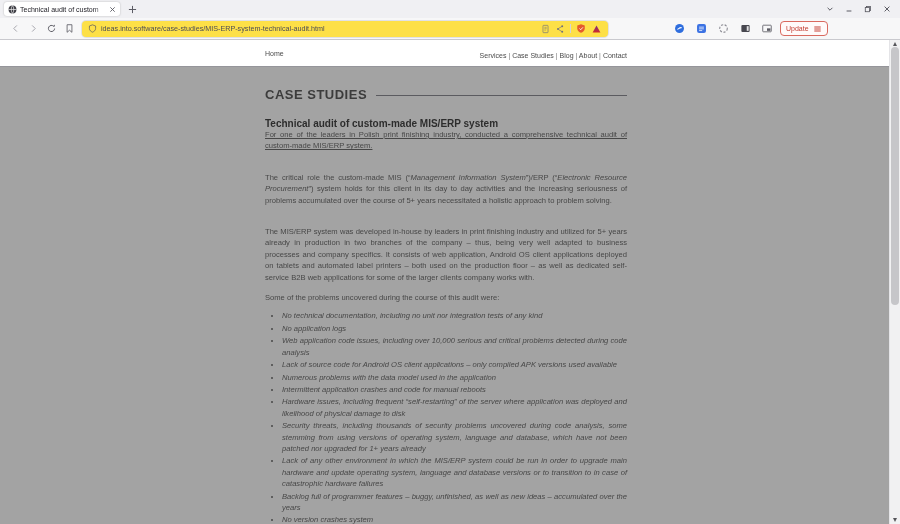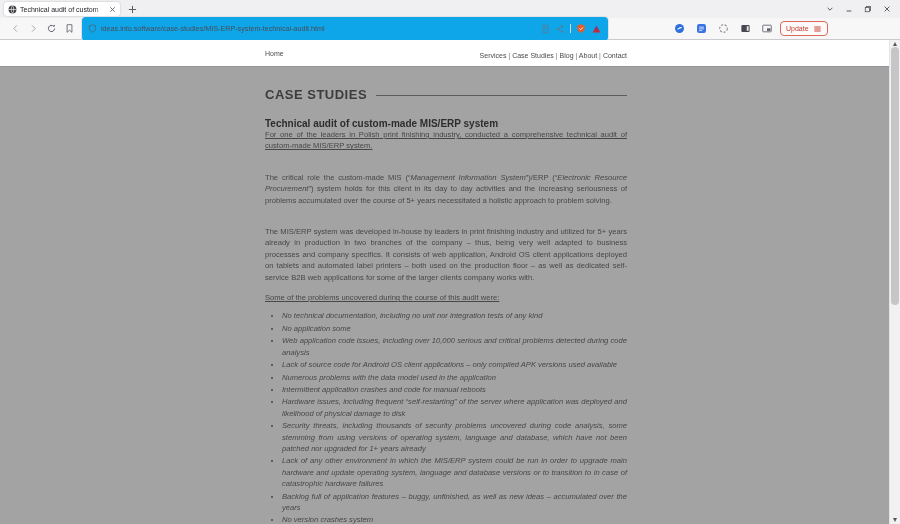--- a/index.html
+++ b/index.html
@@ -18,21 +18,21 @@
   .icon-btn { display:flex; align-items:center; justify-content:center; cursor:default; }
   .newtab { position:absolute; left:126px; top:3px; width:12px; height:12px; }
   .win-controls { position:absolute; right:9px; top:0; height:18px; display:flex; align-items:center; gap:11px; }
 
   
   .toolbar { height:22px; background:#f7f7f8; border-bottom:1px solid #c9c9ce; display:flex;
              align-items:center; padding:0 8px; position:relative; }
   .nav-ic { width:14px; height:14px; display:flex; align-items:center; justify-content:center; }
   .nav-ic + .nav-ic { margin-left:4px; }
   .bookmark-btn { margin-left:110px; }
-  .urlbar { height:24px; width:526px; margin-left:6px; background:#0ea5e9; border-radius:4px;
+  .urlbar { height:16px; width:526px; margin-left:6px; background:#fde047; border-radius:4px;
             box-shadow:0 0 0 1px #e1e1e5; display:flex; align-items:center; padding:0 6px; gap:4px; }
   .url-text { font-size:7.2px; color:#4c4c55; flex:1; white-space:nowrap; overflow:hidden; }
   .url-right { display:flex; align-items:center; gap:5px; }
   .vdiv { width:1px; height:9px; background:#d4d4d9; }
   .ext-strip { display:flex; align-items:center; gap:4px; margin-left:64px; }
   .update-btn { margin-left:6px; height:15px; padding:0 5px; border:1px solid #d9695f; border-radius:4px;
                 background:#fffafa; display:flex; align-items:center; gap:4px; }
   .update-label { font-size:7px; color:#c23b30; }
 
   
@@ -44,21 +44,21 @@
   .navsep { font-size:7px; color:#7a7a7a; }
 
   .page-inner { margin-left:265px; width:362px; }
   .cs-head { display:flex; align-items:center; margin-top:20px; }
   .cs-title { font-size:13px; font-weight:bold; color:#3c3c3c; letter-spacing:.5px; white-space:nowrap; }
   .cs-rule { flex:1; height:1px; background:#5b5b60; margin-left:9px; margin-top:1px; }
 
   .article-title { margin-top:16px; font-size:10px; font-weight:bold; color:#2d2d2d; }
   .page-inner p { font-size:7.6px; line-height:11.4px; color:#474747; text-align:justify; margin-top:20px; }
   .page-inner p.first { margin-top:0;text-decoration:underline; }
-  .page-inner p.intro { margin-top:9px;text-decoration:underline; }
+  .page-inner p.intro { margin-top:9px; }
   ul.problems { margin-top:7px; padding-left:17px;font-style:italic; }
   ul.problems li { font-size:7.6px; line-height:11.4px; color:#474747; text-align:justify; margin-bottom:1px; }
   p.closing { margin-top:8px; }
 
   
   .scrollbar { position:absolute; top:0; right:0; width:11px; height:100%; background:#f1f1f2;
                border-left:1px solid #e4e4e7; }
   .scroll-thumb { position:absolute; top:7px; left:1px; right:1px; height:258px; background:#c6c6c9; border-radius:4px; }
   .scroll-arrow-up { position:absolute; top:2px; left:3px; width:0; height:0;
                border-left:2.5px solid transparent; border-right:2.5px solid transparent; border-bottom:4px solid #55555a; }
@@ -242,29 +242,29 @@
 
       <div class="article-title">Technical audit of custom-made MIS/ERP system</div>
 
       <p class="first">For one of the leaders in Polish print finishing industry, conducted a comprehensive technical audit of custom-made MIS/ERP system.</p>
       <p><span>The critical role the custom-made MIS (“</span><em>Management Information System</em><span>”)/ERP (“</span><em>Electronic Resource Procurement</em><span>”) system holds for this client in its day to day activities and the increasing seriousness of problems accumulated over the course of 5+ years necessitated a holistic approach to problem solving.</span></p>
       <p>The MIS/ERP system was developed in-house by leaders in print finishing industry and utilized for 5+ years already in production in two branches of the company – thus, being very well adapted to business processes and company specifics. It consists of web application, Android OS client applications deployed on tablets and automated label printers – both used on the production floor – as well as dedicated self-service B2B web applications for some of the larger clients company works with.</p>
       <p class="intro">Some of the problems uncovered during the course of this audit were:</p>
 
       <ul class="problems">
           <li>No technical documentation, including no unit nor integration tests of any kind</li>
-          <li>No application some</li>
+          <li>No application logs</li>
           <li>Web application code issues, including over 10,000 serious and critical problems detected during code analysis</li>
           <li>Lack of source code for Android OS client applications – only compiled APK versions used available</li>
           <li>Numerous problems with the data model used in the application</li>
           <li>Intermittent application crashes and code for manual reboots</li>
           <li>Hardware issues, including frequent “self-restarting” of the server where application was deployed and likelihood of physical damage to disk</li>
           <li>Security threats, including thousands of security problems uncovered during code analysis, some stemming from using versions of operating system, language and database, which have not been patched nor upgraded for 1+ years already</li>
           <li>Lack of any other environment in which the MIS/ERP system could be run in order to upgrade main hardware and update operating system, language and database versions or to transition to in case of catastrophic hardware failures</li>
-          <li>Backlog full of application features – buggy, unfinished, as well as new ideas – accumulated over the years</li>
+          <li>Backlog full of programmer features – buggy, unfinished, as well as new ideas – accumulated over the years</li>
           <li>No version crashes system</li>
         </ul>
 
       <p class="closing">On top of this, the main programmer who created the MIS/ERP system left the company and it was</p>
 
     </div>
 
     <div class="scrollbar">
       <span class="scroll-arrow-up"></span>
       <span class="scroll-thumb"></span>

